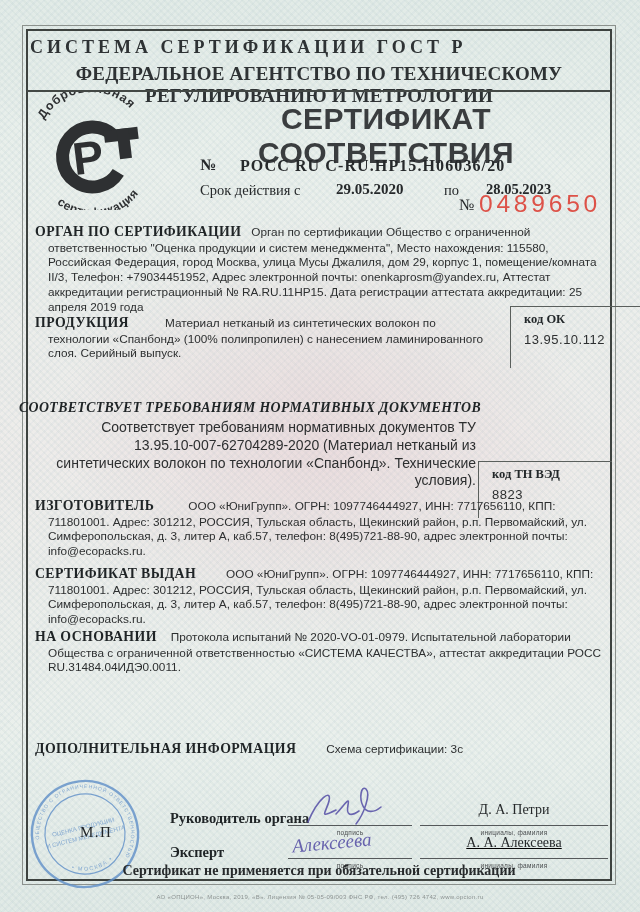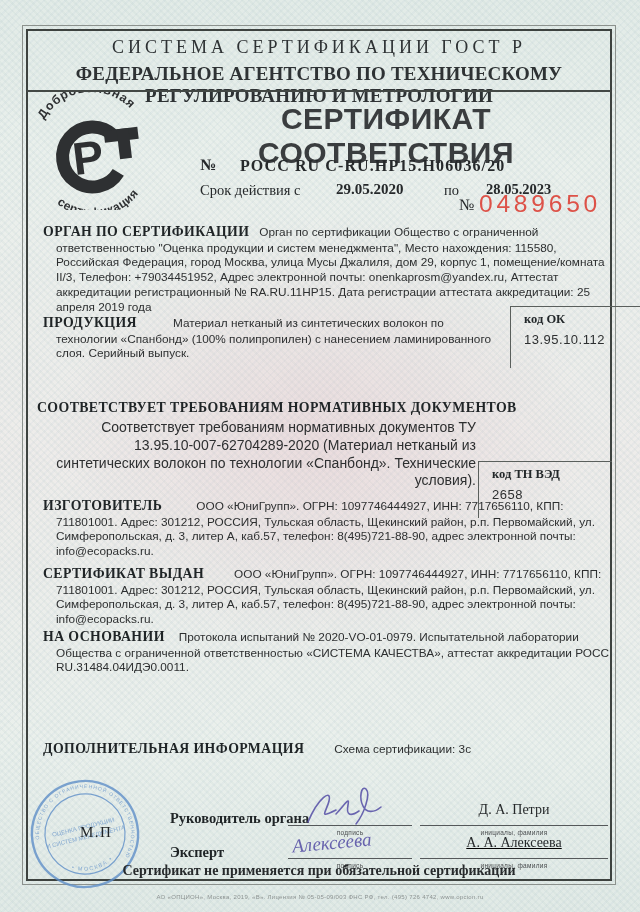--- a/index.html
+++ b/index.html
@@ -12,41 +12,41 @@
       radial-gradient(ellipse 60% 35% at 50% 48%, rgba(224,178,188,0.28), rgba(224,178,188,0) 70%),
       repeating-linear-gradient(45deg, rgba(130,170,160,0.07) 0 2px, rgba(255,255,255,0) 2px 5px),
       repeating-linear-gradient(-45deg, rgba(120,150,190,0.06) 0 2px, rgba(255,255,255,0) 2px 5px),
       linear-gradient(180deg,#e2ebe7 0%,#eaf0ec 18%,#eeecea 50%,#eaf0ec 82%,#e1eae6 100%);
   }
   .abs { position:absolute; }
   
   .frame-outer { position:absolute; left:22px; top:25px; width:594px; height:860px; border:1px solid #8b918d; }
   .frame-inner { position:absolute; left:3px; top:3px; right:3px; bottom:3px; border:2px solid #3d423f; }
   
-  .hdr1 { left:30px; top:37px; width:578px; text-align:center;
-          font-family:"Liberation Serif", serif; font-weight:normal; font-size:18px;
+  .hdr1 { left:30px; top:37px; width:578px; 
+          font-family:"Liberation Serif", serif; font-weight:bold; font-size:18px;
           letter-spacing:4px; color:#2e3234; }
   .hdr2 { left:30px; top:63px; width:578px; text-align:center;
           font-family:"Liberation Serif", serif; font-weight:bold; font-size:19px;
           letter-spacing:0.2px; color:#2e3234; }
   .hdr-rule { left:27px; top:90px; width:584px; border-top:2px solid #43484five; border-top:2px solid #434845; }
   
   .title { left:158px; top:102px; width:456px; text-align:center;
            font-weight:bold; font-size:30px; letter-spacing:0.5px; color:#3a3d3f; }
   .reg-label { left:200px; top:156px; font-family:"Liberation Serif", serif; font-weight:bold; font-size:16px; color:#26292b; }
   .reg-value { left:240px; top:157px; font-family:"Liberation Serif", serif; font-weight:bold; font-size:16px; letter-spacing:1.1px; color:#26292b; }
   .val-label { left:200px; top:182px; font-family:"Liberation Serif", serif; font-size:14.5px; color:#26292b; }
   .val-from  { left:336px; top:181px; font-family:"Liberation Serif", serif; font-weight:bold; font-size:15px; color:#26292b; }
   .val-po    { left:444px; top:182px; font-family:"Liberation Serif", serif; font-size:14.5px; color:#26292b; }
   .val-to    { left:486px; top:181px; font-family:"Liberation Serif", serif; font-weight:bold; font-size:14.5px; color:#26292b; }
   .blank-no-sym { left:459px; top:196px; font-family:"Liberation Serif", serif; font-size:16px; color:#26292b; }
   .blank-no { left:479px; top:191px; font-size:23px; letter-spacing:3.5px; color:#dd5248; transform:scaleX(1.07); transform-origin:left; }
   
   .section { position:absolute; font-size:11.8px; line-height:1.27; color:#2d2f30;
-             padding-left:13px; text-indent:-13px;margin-left:8px; }
+             padding-left:13px; text-indent:-13px; }
   .sec-label { font-family:"Liberation Serif", serif; font-weight:bold; font-size:13.8px;
                letter-spacing:0.4px; color:#1f2426; }
   .sec-label-block { position:absolute; font-family:"Liberation Serif", serif; font-weight:bold;
                font-size:13.8px; letter-spacing:0.4px; color:#1f2426; }
   .sec-body-block { position:absolute; font-size:14px; line-height:1.27; color:#2d2f30;text-align:right; }
   .kod-box { position:absolute; left:478px; width:134px; border-left:1.5px solid #5a5f5c;
              border-top:1.5px solid #5a5f5c; padding:5px 0 0 13px; }
   .kod-label { font-family:"Liberation Serif", serif; font-weight:bold; font-size:12.5px; color:#23282a; }
   .kod-value { font-size:13px; color:#2d2f30; margin-top:5px; letter-spacing:0.5px; }
   
@@ -115,25 +115,25 @@
   </div>
 
   <div class="section" style="left:35px; top:314px; width:448px;">
     <span class="sec-label" style="margin-right:36px;">ПРОДУКЦИЯ</span><span>Материал нетканый из синтетических волокон по технологии «Спанбонд» (100% полипропилен) с нанесением ламинированного слоя. Серийный выпуск.</span>
   </div>
   <div class="kod-box" style="top:306px; height:62px;margin-left:32px;">
     <div class="kod-label">код ОК</div>
     <div class="kod-value">13.95.10.112</div>
   </div>
 
-  <div class="sec-label-block" style="left:37px; top:400px;">СООТВЕТСТВУЕТ ТРЕБОВАНИЯМ НОРМАТИВНЫХ ДОКУМЕНТОВ</div>
+  <div class="sec-label-block" style="left:19px; top:400px;font-style:italic;">СООТВЕТСТВУЕТ ТРЕБОВАНИЯМ НОРМАТИВНЫХ ДОКУМЕНТОВ</div>
   <div class="sec-body-block" style="left:48px; top:419px; width:428px;">Соответствует требованиям нормативных документов ТУ 13.95.10-007-62704289-2020 (Материал нетканый из синтетических волокон по технологии «Спанбонд». Технические условия).</div>
   <div class="kod-box" style="top:414px; height:57px;margin-top:47px;">
     <div class="kod-label">код ТН ВЭД</div>
-    <div class="kod-value">2658</div>
+    <div class="kod-value">8823</div>
   </div>
 
   <div class="section" style="left:35px; top:497px; width:578px;">
     <span class="sec-label" style="margin-right:34px;">ИЗГОТОВИТЕЛЬ</span><span>ООО «ЮниГрупп». ОГРН: 1097746444927, ИНН: 7717656110, КПП: 711801001. Адрес: 301212, РОССИЯ, Тульская область, Щекинский район, р.п. Первомайский, ул. Симферопольская, д. 3, литер А, каб.57, телефон: 8(495)721-88-90, адрес электронной почты: info@ecopacks.ru.</span>
   </div>
 
   <div class="section" style="left:35px; top:565px; width:578px;">
     <span class="sec-label" style="margin-right:30px;">СЕРТИФИКАТ ВЫДАН</span><span>ООО «ЮниГрупп». ОГРН: 1097746444927, ИНН: 7717656110, КПП: 711801001. Адрес: 301212, РОССИЯ, Тульская область, Щекинский район, р.п. Первомайский, ул. Симферопольская, д. 3, литер А, каб.57, телефон: 8(495)721-88-90, адрес электронной почты: info@ecopacks.ru.</span>
   </div>
 

